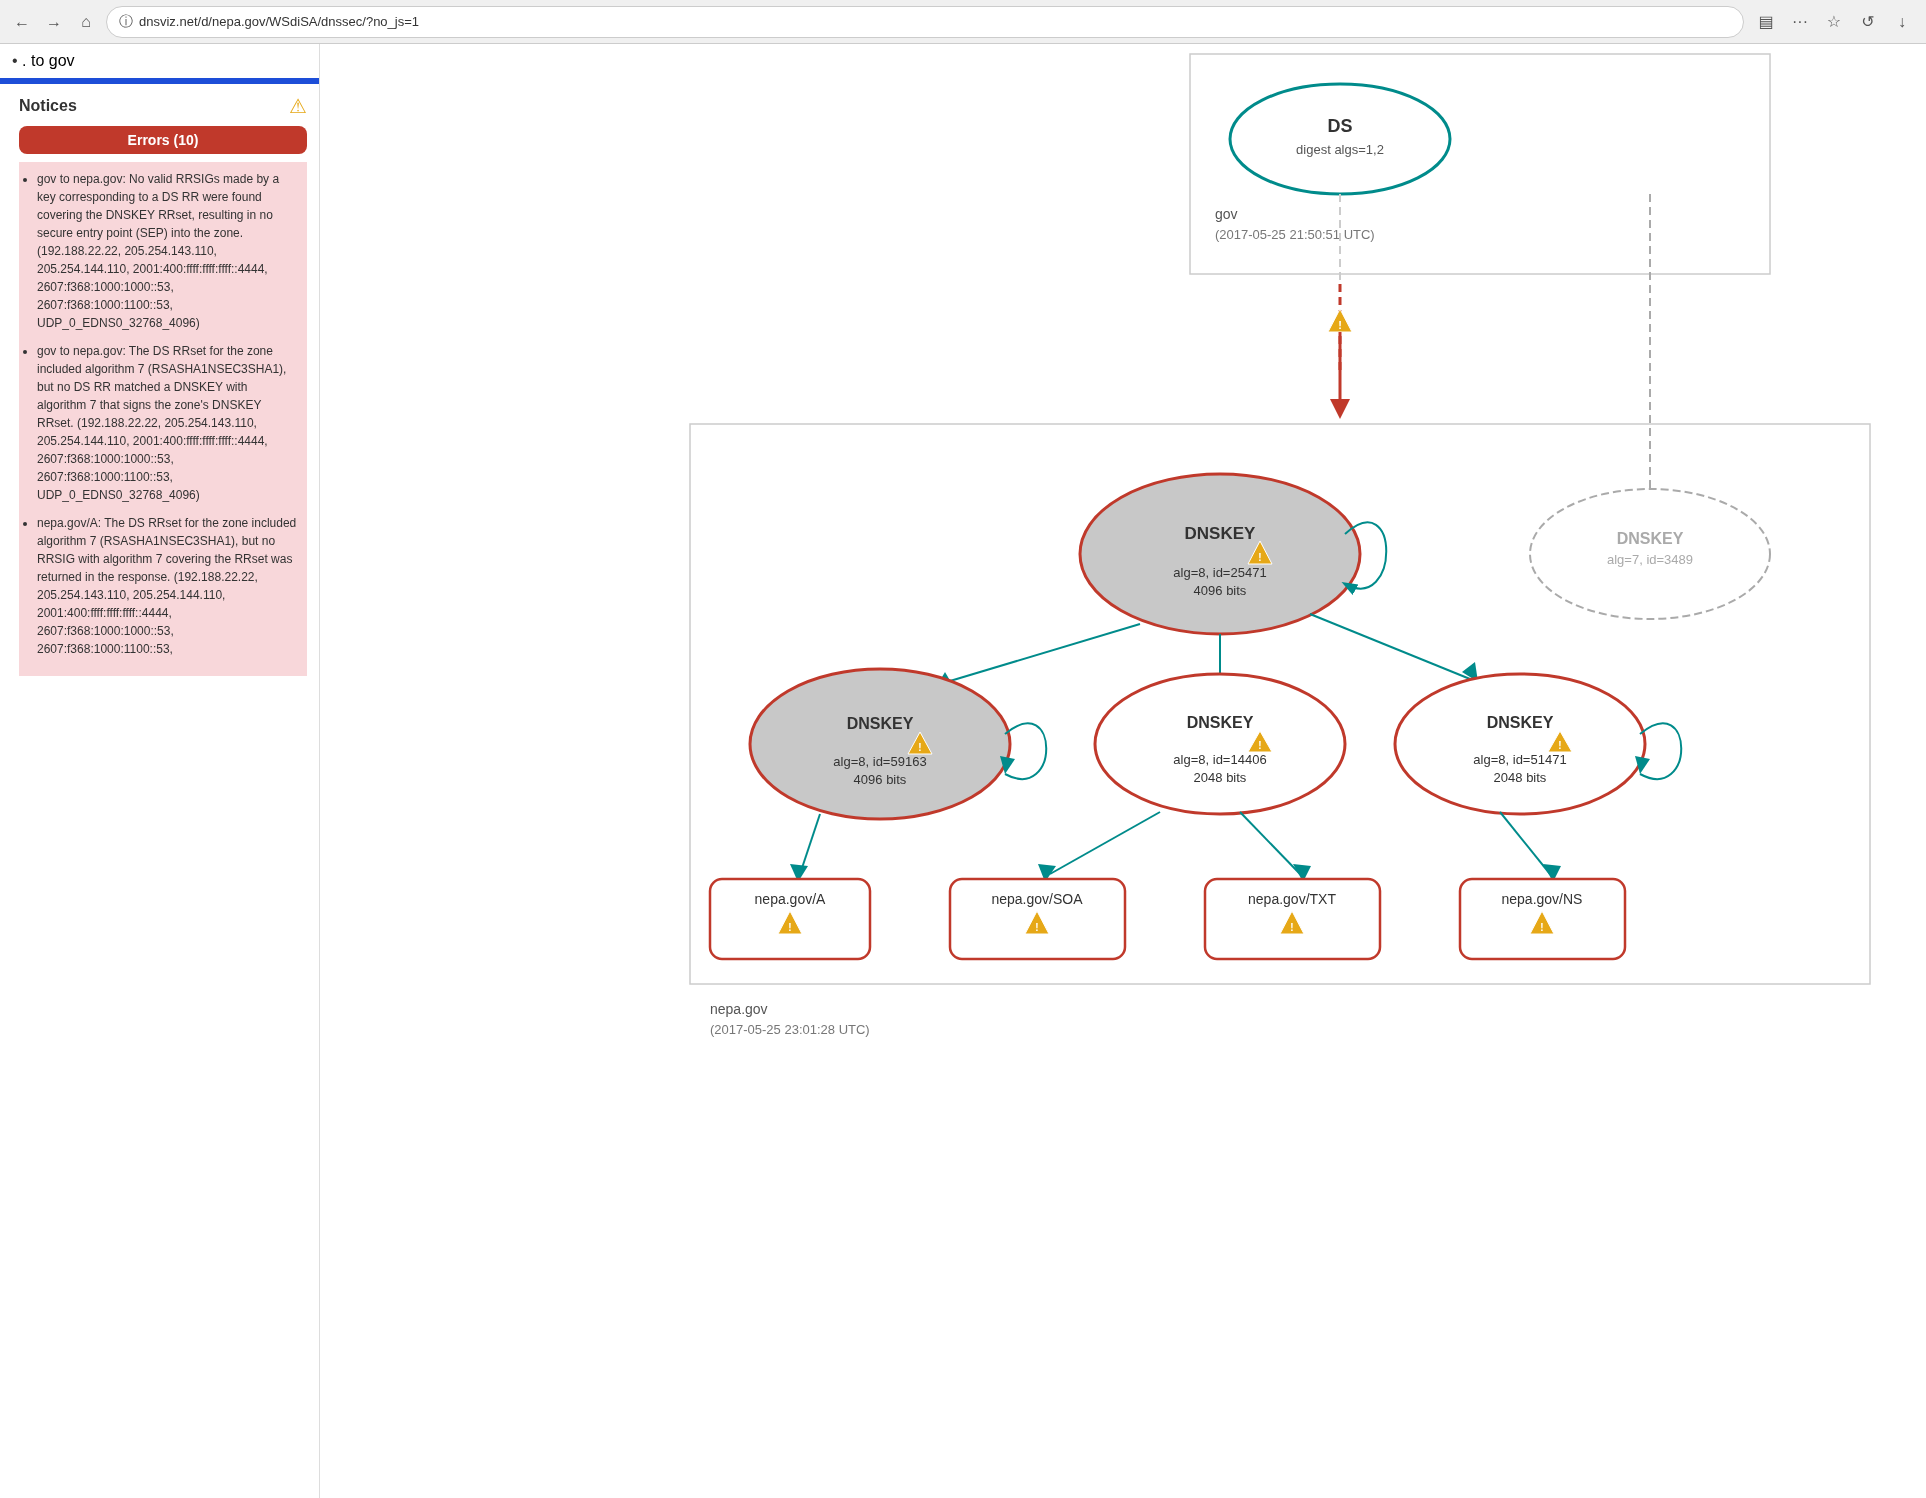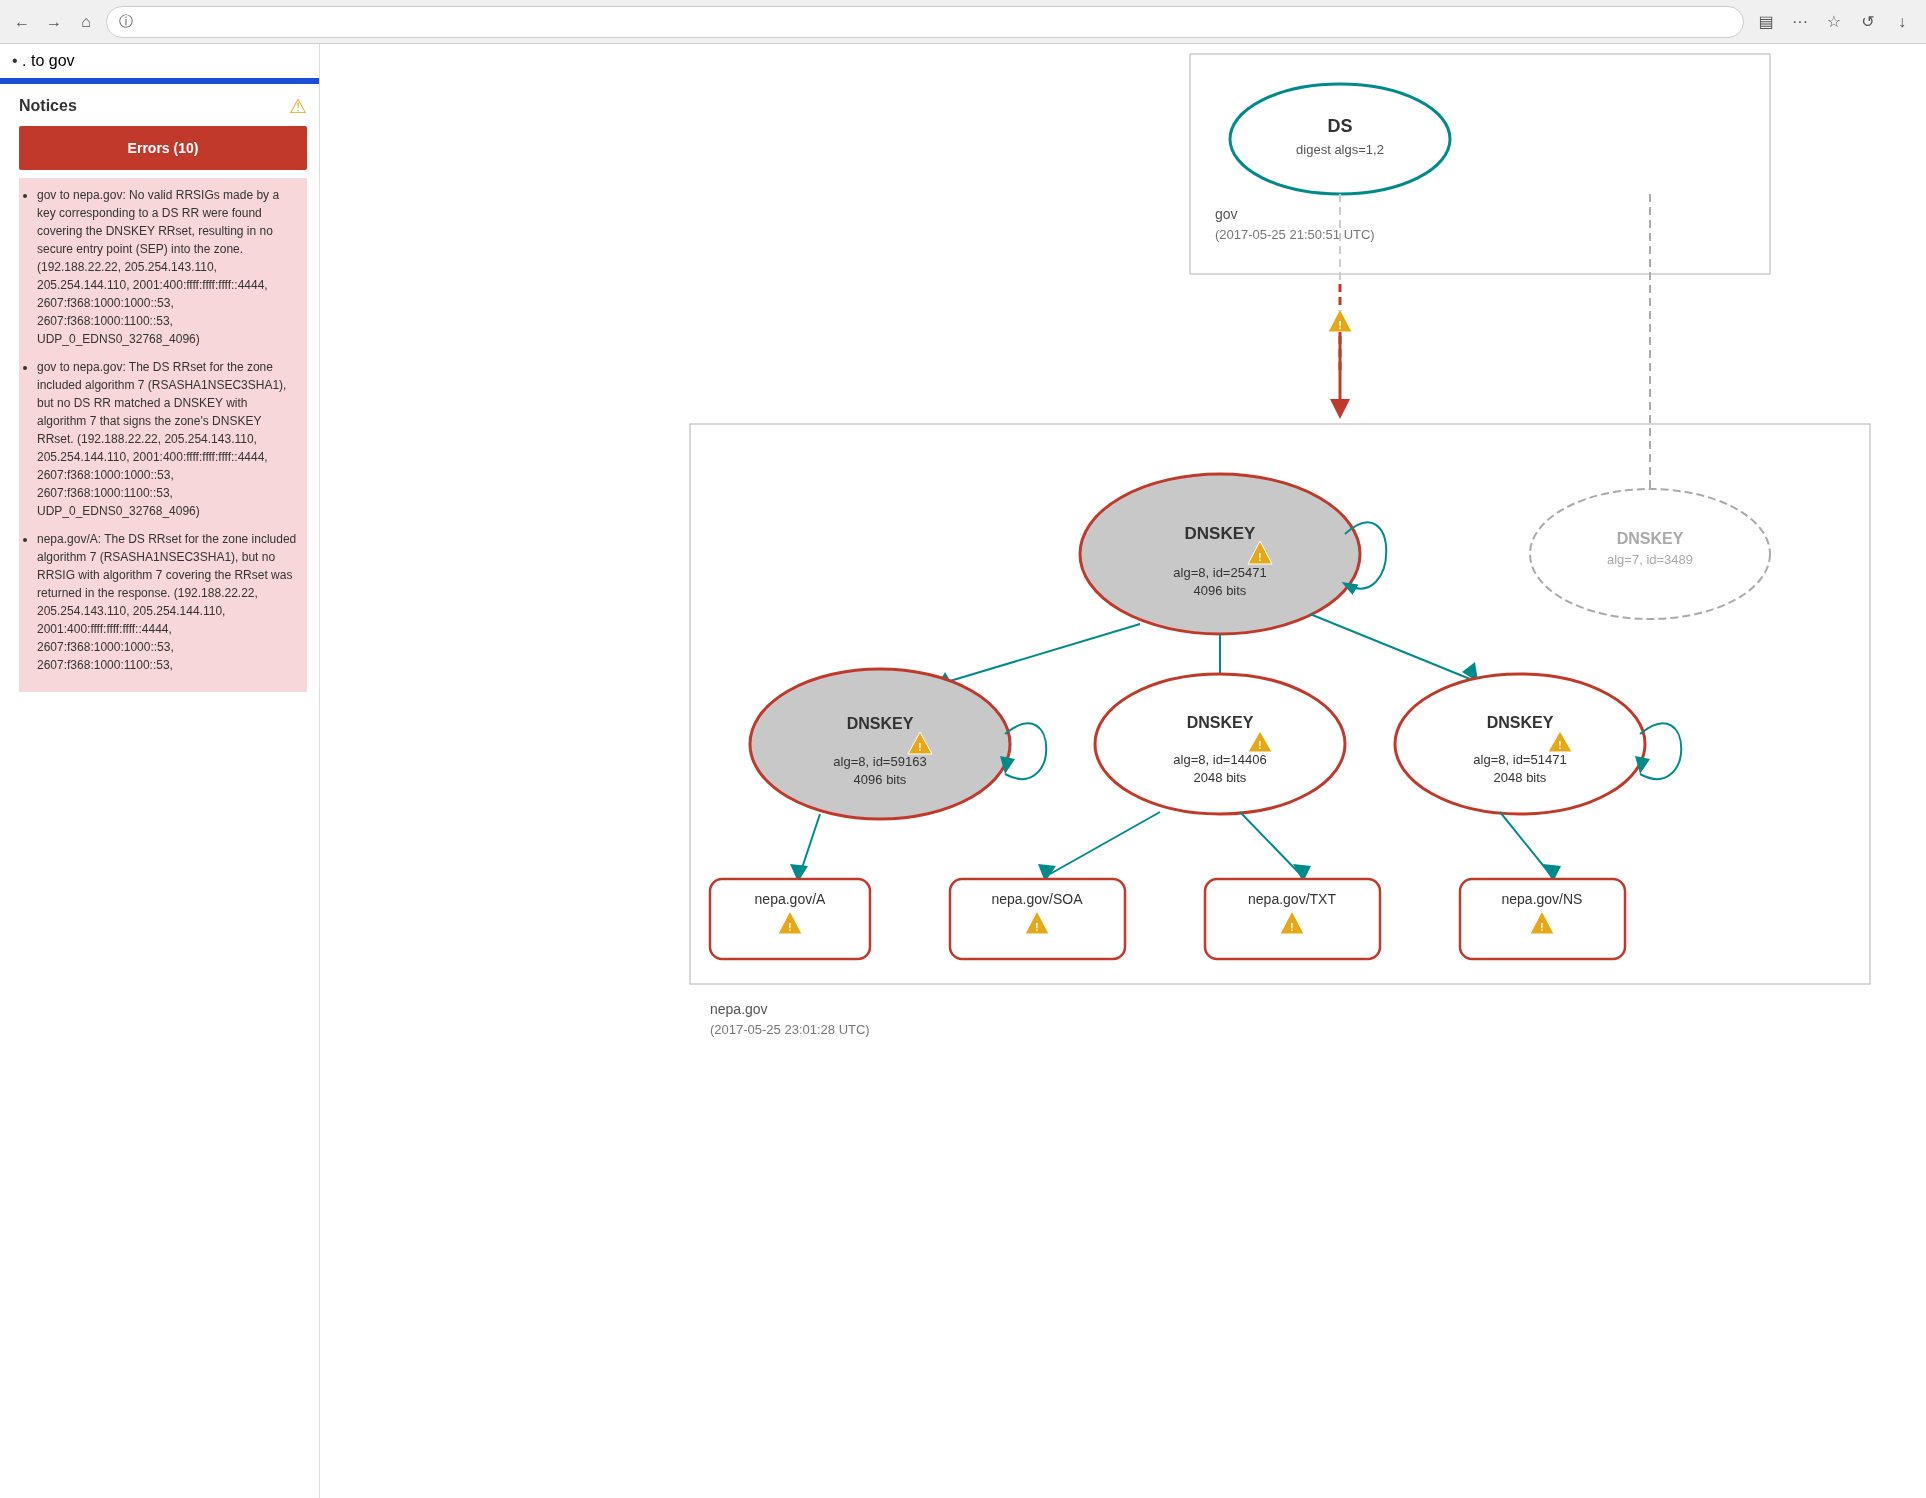--- a/index.html
+++ b/index.html
@@ -31,40 +31,41 @@
 
     .notices-section { padding: 10px 12px 0 12px; margin-left: 7px; }
     .notices-header {
       display: flex; align-items: center; justify-content: space-between; margin-bottom: 8px;
     }
     .notices-title { font-weight: bold; font-size: 16px; color: #333; }
     .warning-icon { font-size: 20px; }
 
     .errors-bar {
       background: #c0392b; color: #fff; font-weight: bold; font-size: 14px;
-      padding: 14px 10px; border-radius: 2px; margin-bottom: 8px; text-align: center;
+      padding: 6px 10px; border-radius: 8px; margin-bottom: 8px; text-align: center;
     }
 
     .error-list { list-style: disc; padding-left: 20px; background: #f8d7da; padding: 10px 10px 10px 28px; }
     .error-list li { margin-bottom: 10px; font-size: 12px; line-height: 1.5; color: #333; }
 
     
     .diagram-area {
       flex: 1; background: #fff; position: relative; padding: 0; overflow: hidden;
     }
   </style>
 </head>
 <body>
 
 <div class="browser-bar">
   <div class="browser-btn">←</div>
   <div class="browser-btn">→</div>
   <div class="browser-btn">⌂</div>
   <div class="address-bar">
     <span style="color:#555; font-size:14px;">ⓘ</span>
+    <span class="address-url">dnsviz.net/d/nepa.gov/WSdiSA/dnssec/?no_js=1</span>
   </div>
   <div class="browser-actions">
     <div class="browser-action-btn">▤</div>
     <div class="browser-action-btn">···</div>
     <div class="browser-action-btn">☆</div>
     <div class="browser-action-btn">↺</div>
     <div class="browser-action-btn">↓</div>
   </div>
 </div>
 

